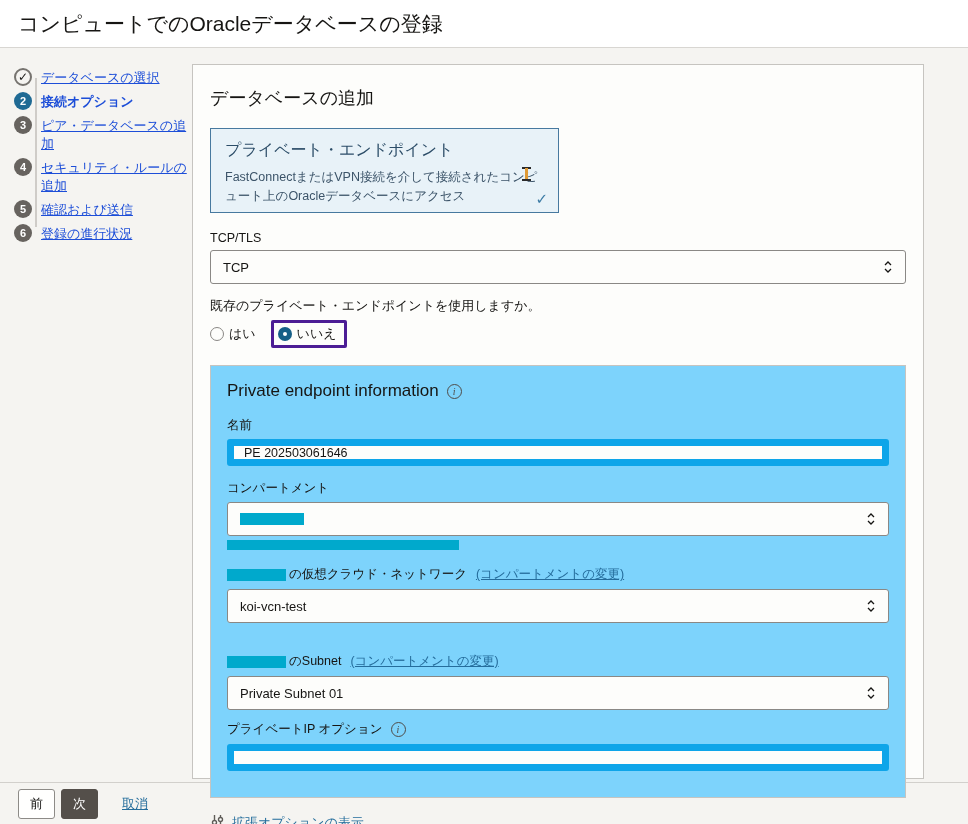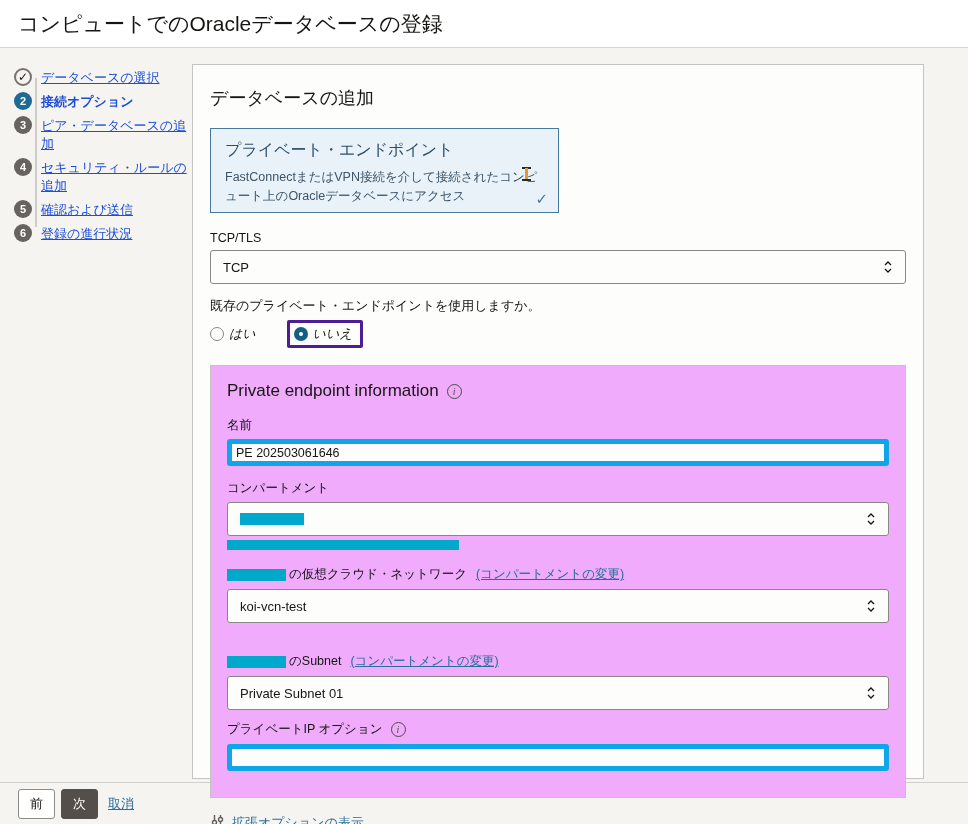--- a/index.html
+++ b/index.html
@@ -61,51 +61,51 @@
   .field-label { font-size:12.5px; margin:4px 0 5px 0; color:#161513; }
   .select-box {
     height:34px; border:1px solid #8a8885; border-radius:3px; background:#fdfdfb;
     display:flex; align-items:center; justify-content:space-between;
     padding:0 12px; font-size:13px; cursor:pointer;
   }
   .chevrons { display:flex; flex-direction:column; align-items:center; }
   .chevrons svg { display:block; }
 
   .question { margin-top:13px; font-size:13px; }
-  .radio-row { margin-top:5px; display:flex; align-items:center; gap:31px; height:28px;font-style:italic; }
+  .radio-row { margin-top:5px; display:flex; align-items:center; gap:15px; height:28px; }
   .radio-opt { display:inline-flex; align-items:center; gap:5px; cursor:pointer; }
   .radio {
     width:14px; height:14px; border-radius:50%; border:1px solid #8a8885; background:#fdfdfb; flex-shrink:0;
   }
   .radio.checked {
     border:none; background:#155f87; position:relative;
   }
   .radio.checked::after {
     content:""; position:absolute; left:5px; top:5px; width:4px; height:4px; border-radius:50%; background:#fff;
   }
   .annotation-box {
     border:3px solid #4c1d95; border-radius:2px; padding:2px 7px 2px 4px;
     display:inline-flex; align-items:center;
   }
 
   .inner-box {
-    margin-top:17px; border:1px solid #c6c4c0; background:#f0abfc;
+    margin-top:17px; border:1px solid #c6c4c0; background:#7dd3fc;
     padding:15px 16px 26px 16px;
   }
   .inner-heading { display:flex; align-items:center; gap:8px; margin-bottom:16px; }
   .inner-heading span.t { font-size:17px; font-weight:400; }
   .info-icon {
     width:15px; height:15px; border:1px solid #4f4c49; border-radius:50%;
     display:inline-flex; align-items:center; justify-content:center;
     font-size:10px; font-style:italic; font-family:"Liberation Serif",serif;
     color:#4f4c49; flex-shrink:0;
   }
   .text-input {
-    width:100%; height:27px; border:5px solid #0ea5e9; border-radius:3px;
-    padding:0 4px; font-size:12.5px; font-family:inherit; color:#161513; background:#fdfdfb;
+    width:100%; height:27px; border:7px solid #0ea5e9; border-radius:3px;
+    padding:0 10px; font-size:12.5px; font-family:inherit; color:#161513; background:#fdfdfb;
   }
   .redact { background:#00a9cc; display:inline-block; }
   .redact.in-select { width:64px; height:12px; }
   .redact.breadcrumb { width:232px; height:10px; margin:4px 0 16px 0; display:block; }
   .redact.inline-label { width:59px; height:12px; vertical-align:middle; }
   .label-row { display:flex; align-items:center; gap:3px; font-size:12.5px; margin:4px 0 6px 0; flex-wrap:wrap; }
   .label-row .chg-link { margin-left:6px; }
   a.chg-link, a.plain-link { color:#256d9c; text-decoration:underline; cursor:pointer; font-size:12.5px; }
   .gap-after-vcn { margin-bottom:30px; }
   .gap-after-subnet { margin-bottom:11px; }
@@ -122,21 +122,21 @@
   
   .page-footer {
     height:42px; background:#f5f4f1; border-top:1px solid #d2d0cc;
     display:flex; align-items:center; padding-left:18px; gap:6px;
   }
   .btn {
     font-size:13px; font-family:inherit; border-radius:3px; padding:5px 11px; cursor:pointer;
   }
   .btn.secondary { background:#fffffe; border:1px solid #8d8b87; color:#161513; }
   .btn.primary { background:#544f4a; border:1px solid #544f4a; color:#ffffff; }
-  .cancel-link { margin-left:4px; font-size:13px; color:#256d9c; text-decoration:underline; cursor:pointer; }
+  .cancel-link { margin-left:18px; font-size:13px; color:#256d9c; text-decoration:underline; cursor:pointer; }
 </style>
 </head>
 <body>
 
 <div class="page-header">
   <h1>コンピュートでのOracleデータベースの登録</h1>
 </div>
 
 <div class="content">
 

